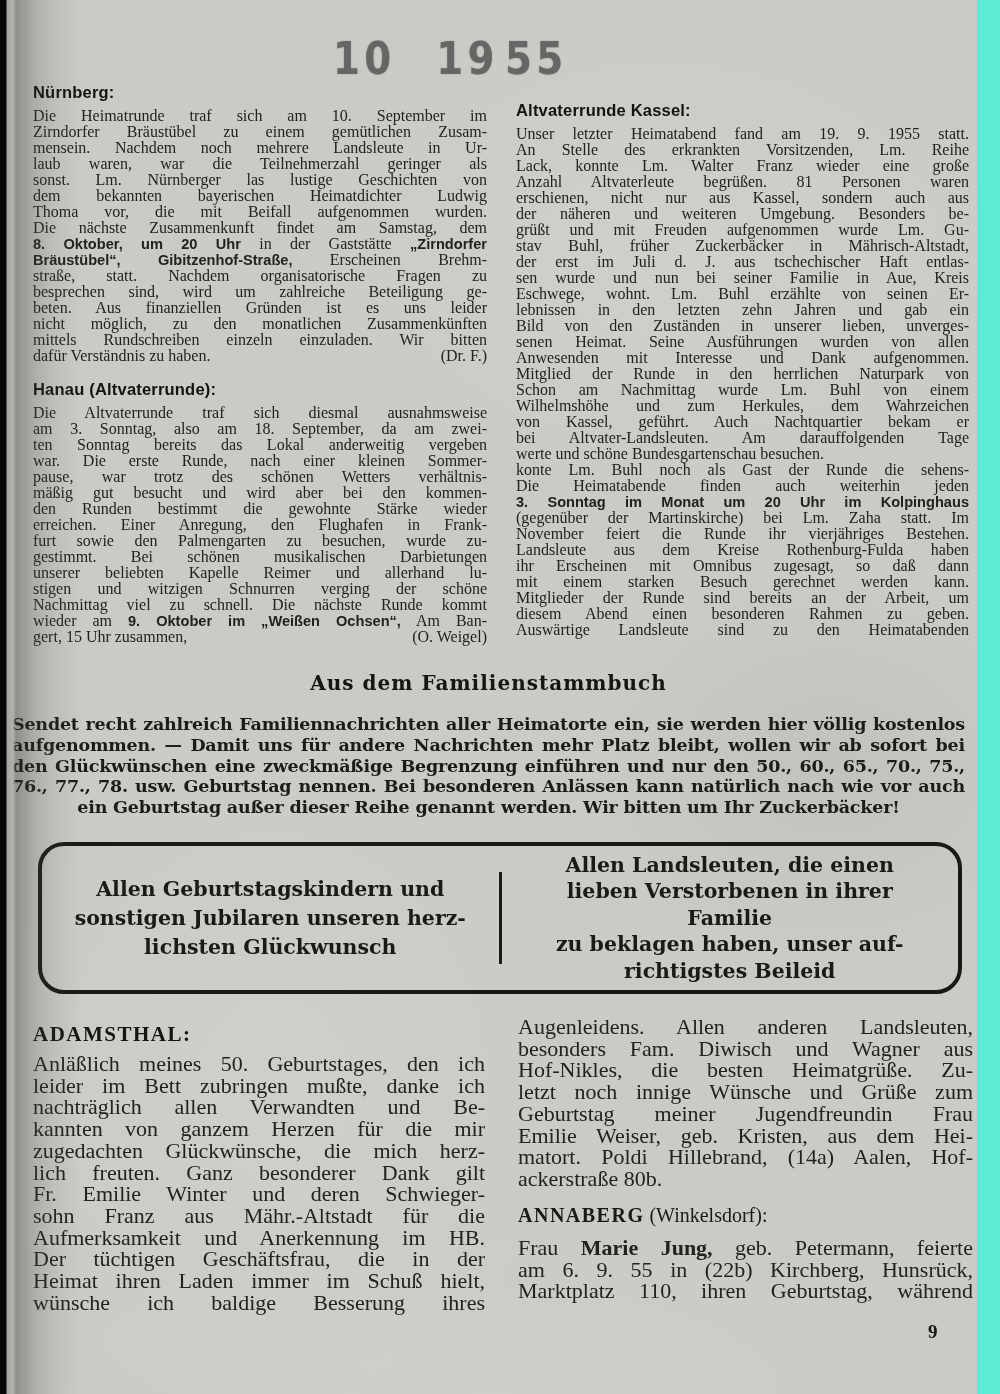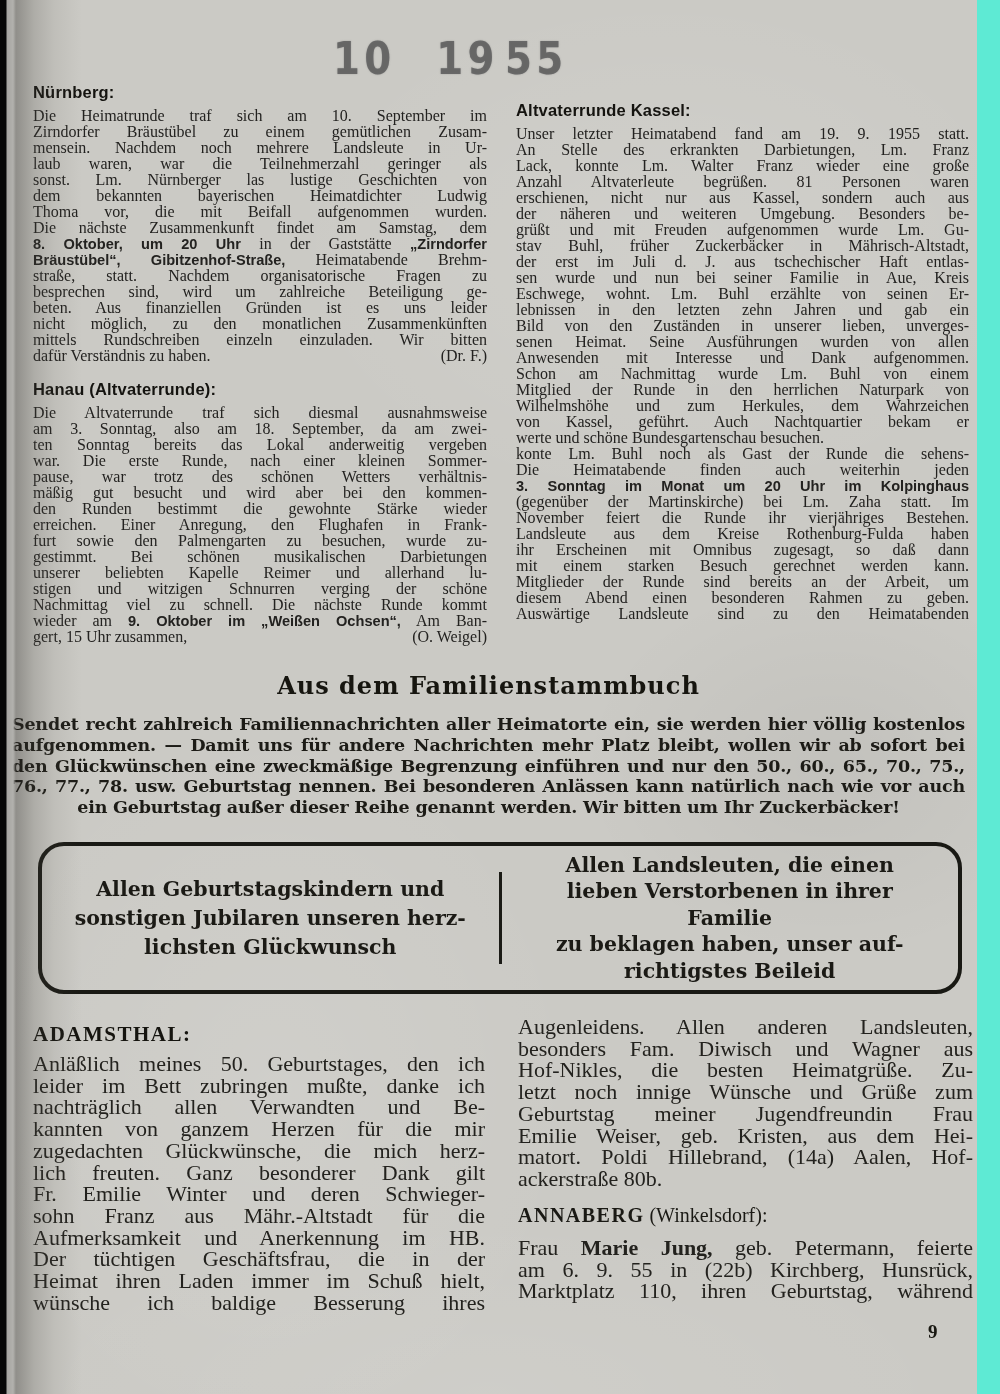--- a/index.html
+++ b/index.html
@@ -36,21 +36,21 @@
   .tl .line .b{font-family:"Liberation Sans",sans-serif;font-weight:bold;font-size:14.6px;}
   .line.split{display:flex;justify-content:space-between;text-align:left;text-align-last:auto;}
   .line.left{text-align:left !important;text-align-last:left !important;}
   .line.center{text-align:center !important;text-align-last:center !important;}
 
   #sec-nuernberg{left:33px;top:82px;width:454px;}
   #sec-hanau{left:33px;top:379px;width:454px;}
   #sec-kassel{left:516px;top:100px;width:453px;}
 
   #title{position:absolute;left:0;top:671px;width:977px;text-align:center;
-        font-family:"DejaVu Serif",serif;font-weight:bold;font-size:24px;
+        font-family:"DejaVu Serif",serif;font-weight:bold;font-size:20px;
         letter-spacing:1px;color:#16150f;}
   #intro{position:absolute;left:12px;top:714px;width:953px;}
   #intro .line{font-family:"DejaVu Serif",serif;font-weight:bold;font-size:17.5px;
         line-height:20.8px;letter-spacing:-0.2px;color:#1c1b16;
         text-align:justify;text-align-last:justify;}
 
   #greet-box{position:absolute;left:38px;top:842px;width:916px;height:144px;
         border:4px solid #191914;border-radius:26px;display:flex;}
   .box-half{flex:1;display:flex;flex-direction:column;justify-content:center;padding:8px 24px;}
   .box-half .line{font-family:"DejaVu Serif",serif;font-weight:bold;font-size:20.5px;
@@ -89,21 +89,21 @@
       <div class="tl">
           <div class="line">Die Heimatrunde traf sich am 10. September im</div>
           <div class="line">Zirndorfer Bräustübel zu einem gemütlichen Zusam-</div>
           <div class="line">mensein. Nachdem noch mehrere Landsleute in Ur-</div>
           <div class="line">laub waren, war die Teilnehmerzahl geringer als</div>
           <div class="line">sonst. Lm. Nürnberger las lustige Geschichten von</div>
           <div class="line">dem bekannten bayerischen Heimatdichter Ludwig</div>
           <div class="line">Thoma vor, die mit Beifall aufgenommen wurden.</div>
           <div class="line">Die nächste Zusammenkunft findet am Samstag, dem</div>
           <div class="line"><span class="b">8. Oktober, um 20 Uhr</span><span> in der Gaststätte </span><span class="b">„Zirndorfer</span></div>
-          <div class="line"><span class="b">Bräustübel“, Gibitzenhof-Straße,</span><span> Heimatabende Brehm-</span></div>
+          <div class="line"><span class="b">Bräustübel“, Gibitzenhof-Straße,</span><span> Erscheinen Brehm-</span></div>
           <div class="line">straße, statt. Nachdem organisatorische Fragen zu</div>
           <div class="line">besprechen sind, wird um zahlreiche Beteiligung ge-</div>
           <div class="line">beten. Aus finanziellen Gründen ist es uns leider</div>
           <div class="line">nicht möglich, zu den monatlichen Zusammenkünften</div>
           <div class="line">mittels Rundschreiben einzeln einzuladen. Wir bitten</div>
           <div class="line split">
             <span>dafür Verständnis zu haben.</span>
             <span>(Dr. F.)</span>
           </div>
         </div>
@@ -130,38 +130,39 @@
             <span>gert, 15 Uhr zusammen,</span>
             <span>(O. Weigel)</span>
           </div>
         </div>
     </div>
 
     <div class="sect" id="sec-kassel">
       <h3 class="h-sans">Altvaterrunde Kassel:</h3>
       <div class="tl">
           <div class="line">Unser letzter Heimatabend fand am 19. 9. 1955 statt.</div>
-          <div class="line">An Stelle des erkrankten Darbietungen, Lm. Franz</div>
+          <div class="line">An Stelle des erkrankten Vorsitzenden, Lm. Reihe</div>
           <div class="line">Lack, konnte Lm. Walter Franz wieder eine große</div>
           <div class="line">Anzahl Altvaterleute begrüßen. 81 Personen waren</div>
           <div class="line">erschienen, nicht nur aus Kassel, sondern auch aus</div>
           <div class="line">der näheren und weiteren Umgebung. Besonders be-</div>
           <div class="line">grüßt und mit Freuden aufgenommen wurde Lm. Gu-</div>
           <div class="line">stav Buhl, früher Zuckerbäcker in Mährisch-Altstadt,</div>
           <div class="line">der erst im Juli d. J. aus tschechischer Haft entlas-</div>
           <div class="line">sen wurde und nun bei seiner Familie in Aue, Kreis</div>
           <div class="line">Eschwege, wohnt. Lm. Buhl erzählte von seinen Er-</div>
           <div class="line">lebnissen in den letzten zehn Jahren und gab ein</div>
           <div class="line">Bild von den Zuständen in unserer lieben, unverges-</div>
           <div class="line">senen Heimat. Seine Ausführungen wurden von allen</div>
           <div class="line">Anwesenden mit Interesse und Dank aufgenommen.</div>
+          <div class="line">Mitglied der Runde in den herrlichen Naturpark von</div>
           <div class="line">Schon am Nachmittag wurde Lm. Buhl von einem</div>
-          <div class="line">Mitglied der Runde in den herrlichen Naturpark von</div>
           <div class="line">Wilhelmshöhe und zum Herkules, dem Wahrzeichen</div>
           <div class="line">von Kassel, geführt. Auch Nachtquartier bekam er</div>
+          <div class="line">bei Altvater-Landsleuten. Am darauffolgenden Tage</div>
           <div class="line left">werte und schöne Bundesgartenschau besuchen.</div>
           <div class="line">konte Lm. Buhl noch als Gast der Runde die sehens-</div>
           <div class="line">Die Heimatabende finden auch weiterhin jeden</div>
           <div class="line"><span class="b">3. Sonntag im Monat um 20 Uhr im Kolpinghaus</span></div>
           <div class="line">(gegenüber der Martinskirche) bei Lm. Zaha statt. Im</div>
           <div class="line">November feiert die Runde ihr vierjähriges Bestehen.</div>
           <div class="line">Landsleute aus dem Kreise Rothenburg-Fulda haben</div>
           <div class="line">ihr Erscheinen mit Omnibus zugesagt, so daß dann</div>
           <div class="line">mit einem starken Besuch gerechnet werden kann.</div>
           <div class="line">Mitglieder der Runde sind bereits an der Arbeit, um</div>

